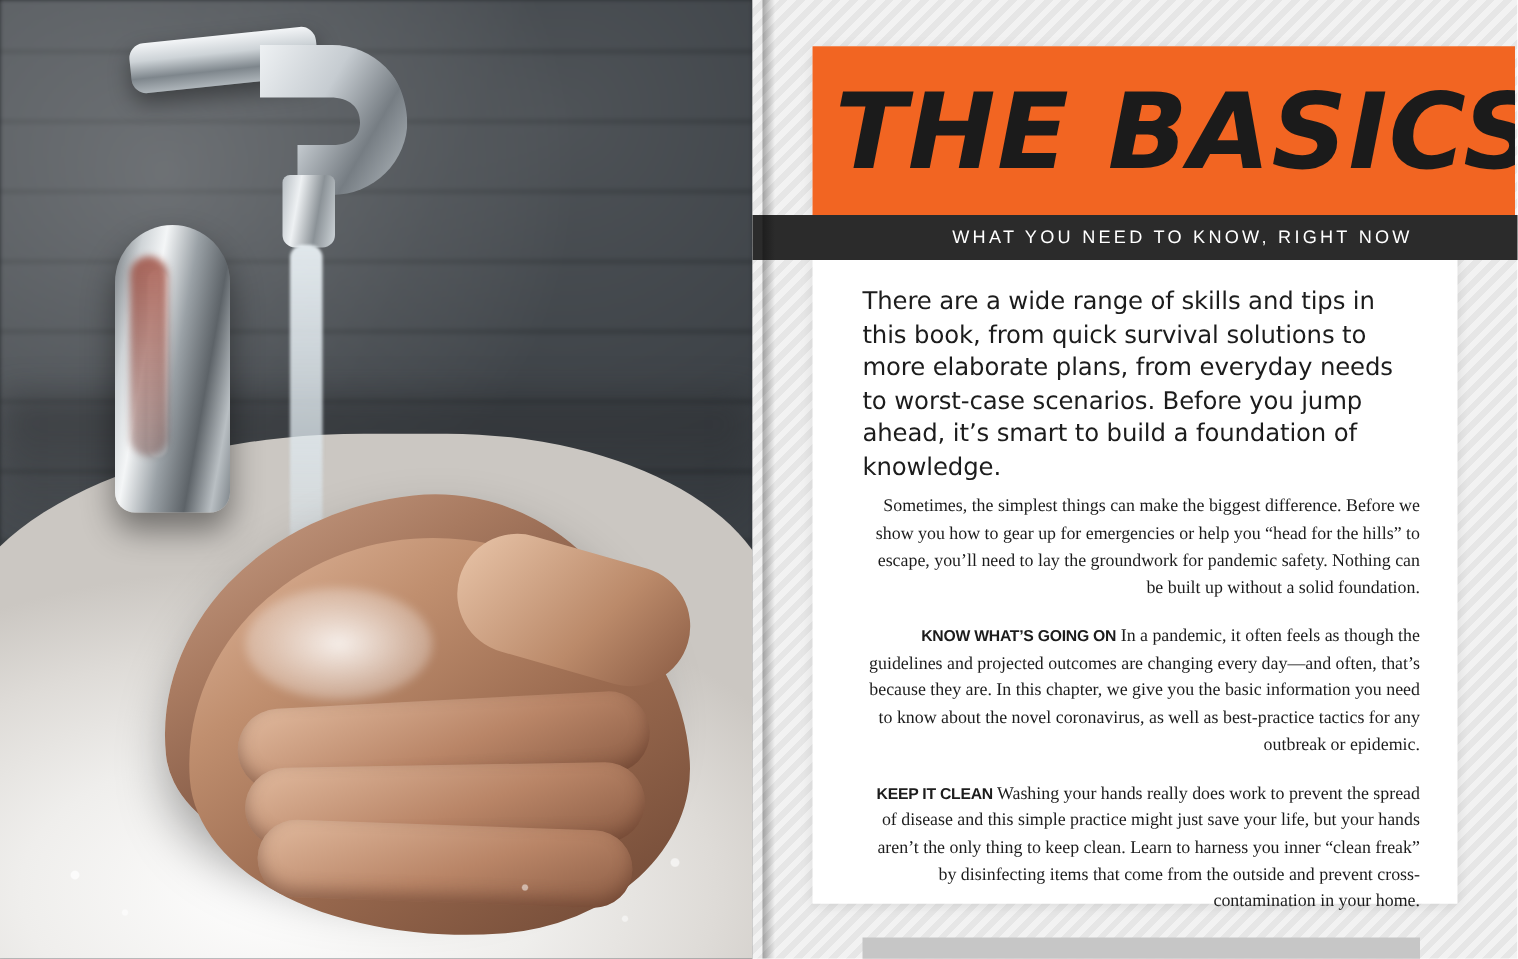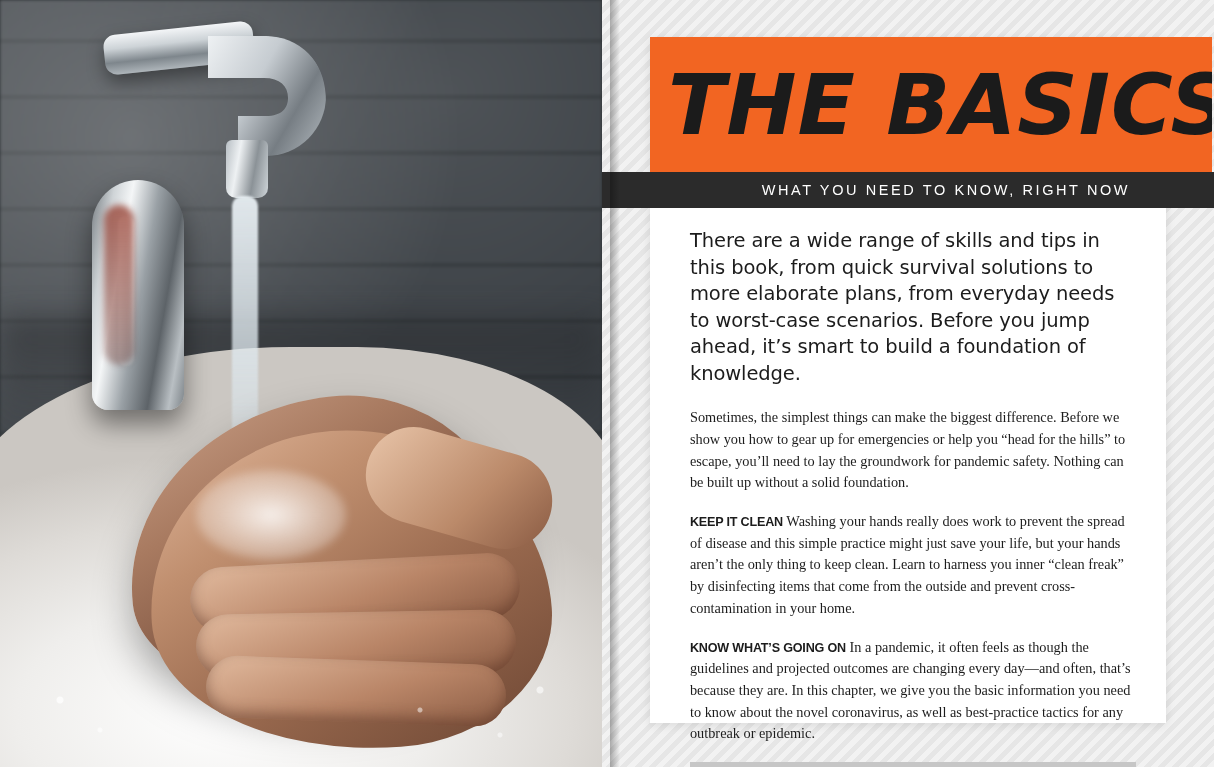--- a/index.html
+++ b/index.html
@@ -303,31 +303,31 @@
     left: 88px;
     top: 228px;
     width: 446px;
   }
 
   .lede {
     font-family: "DejaVu Sans", sans-serif;
     font-size: 19.5px;
     line-height: 1.36;
     color: #1c1c1c;
-    margin: 0 0 20px 0;
+    margin: 0 0 8px 0;
     letter-spacing: -0.1px;
   }
 
   .para {
     font-family: "Liberation Serif", serif;
     font-size: 14.3px;
     line-height: 1.52;
     color: #1c1c1c;
     margin: 0 0 17px 0;
-    text-align: left;
+    text-align: right;
   }
   .para .lead-in {
     font-family: "Liberation Sans", sans-serif;
     font-weight: 700;
     font-size: 12.6px;
     letter-spacing: -0.2px;
   }
 
   .callout {
     margin-top: 12px;
@@ -390,27 +390,27 @@
     </div>
 
     <div class="body-area">
       <p class="lede">There are a wide range of skills and tips in this book, from quick survival solutions to more elaborate plans, from everyday needs to  worst-case scenarios. Before you jump ahead, it’s smart to build a foundation of knowledge.</p>
 
       <p class="para">
         <span>Sometimes, the simplest things can make the biggest difference. Before we show you how to gear up for emergencies or help you “head for the hills” to escape, you’ll need to lay the groundwork for pandemic safety. Nothing can be built up without a solid foundation.</span>
       </p>
 
       <p class="para">
+        <span class="lead-in">KNOW WHAT’S GOING ON</span>
+        <span>In a pandemic, it often feels as though the guidelines and projected outcomes are changing every day—and often, that’s because they are. In this chapter, we give you the basic information you need to know about the novel coronavirus, as well as best-practice tactics for any outbreak or epidemic.</span>
+      </p>
+
+      <p class="para">
         <span class="lead-in">KEEP IT CLEAN</span>
         <span>Washing your hands really does work to prevent the spread of disease and this simple practice might just save your life, but your hands aren’t the only thing to keep clean. Learn to harness you inner “clean freak” by disinfecting items that come from the outside and prevent cross-contamination in your home.</span>
-      </p>
-
-      <p class="para">
-        <span class="lead-in">KNOW WHAT’S GOING ON</span>
-        <span>In a pandemic, it often feels as though the guidelines and projected outcomes are changing every day—and often, that’s because they are. In this chapter, we give you the basic information you need to know about the novel coronavirus, as well as best-practice tactics for any outbreak or epidemic.</span>
       </p>
 
       <div class="callout">
         
       </div>
     </div>
   </div>
 
   <div class="gutter"></div>
 </div>

